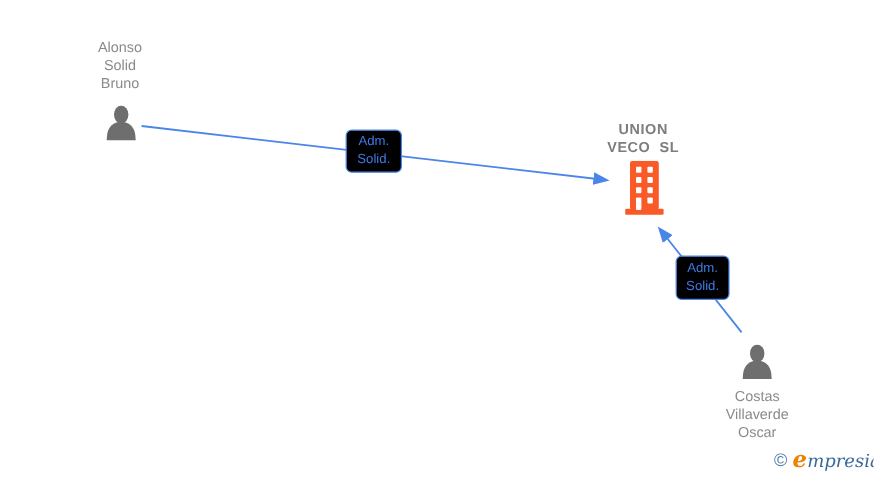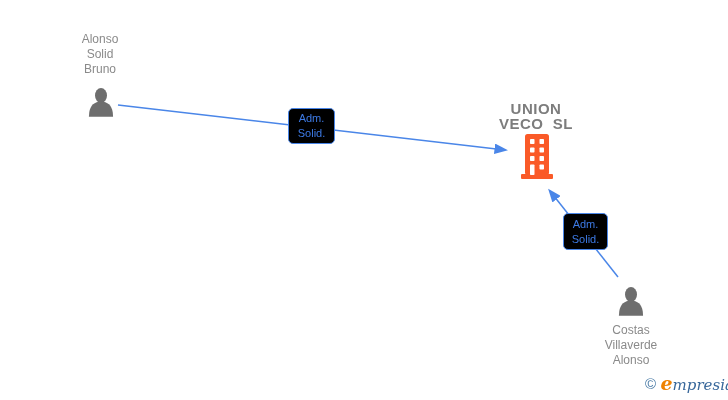--- a/index.html
+++ b/index.html
@@ -38,21 +38,21 @@
     position: absolute;
     color: var(--person-text-gray);
     font-size: 12px;
     line-height: 15px;
     text-align: center;
     white-space: pre-line;
   }
   .company-label {
     position: absolute;
     color: var(--company-text-gray);
-    font-size: 15px;
+    font-size: 12px;
     font-weight: 700;
     letter-spacing: 0.5px;
     line-height: 15px;
     text-align: center;
     white-space: pre;
   }
   .rel-label {
     position: absolute;
     background: #000000;
     border: 1.5px solid var(--arrow-blue);
@@ -141,20 +141,20 @@
 Solid.</div>
 
   <div class="node-icon" style="left:616px; top:287px; width:30px; height:30px;">
     <svg width="30" height="30" viewBox="0 0 30 30">
       <ellipse class="person-shape" cx="15" cy="7.5" rx="6" ry="7.5"></ellipse>
       <path class="person-shape" d="M15 13.5 C8.5 13.5 4.3 17.6 3.3 24 L2.9 28.8 L27.1 28.8 L26.7 24 C25.7 17.6 21.5 13.5 15 13.5 Z"></path>
     </svg>
   </div>
   <div class="person-label" style="left:581px; top:323px; width:100px;">Costas
 Villaverde
-Alonso</div>
+Oscar</div>
 
   <div class="logo">
     <span class="copy">©</span>
     <span class="brand"><span class="brand-e">e</span><span class="brand-rest">mpresia</span></span>
   </div>
 
 </div>
 
 </body></html>

